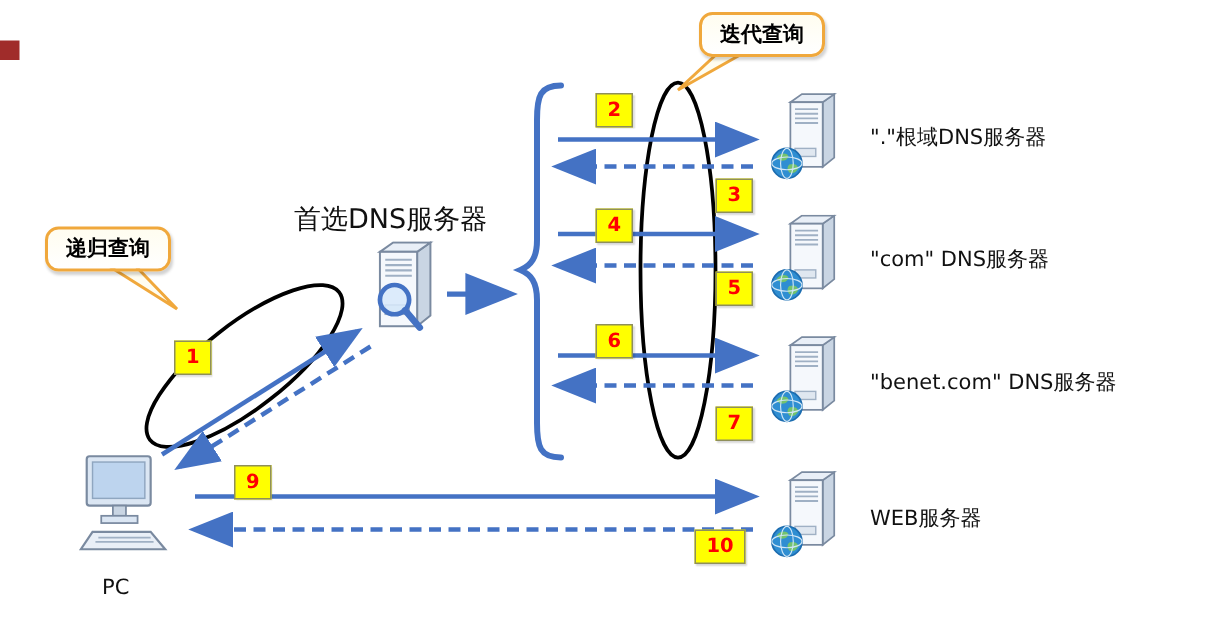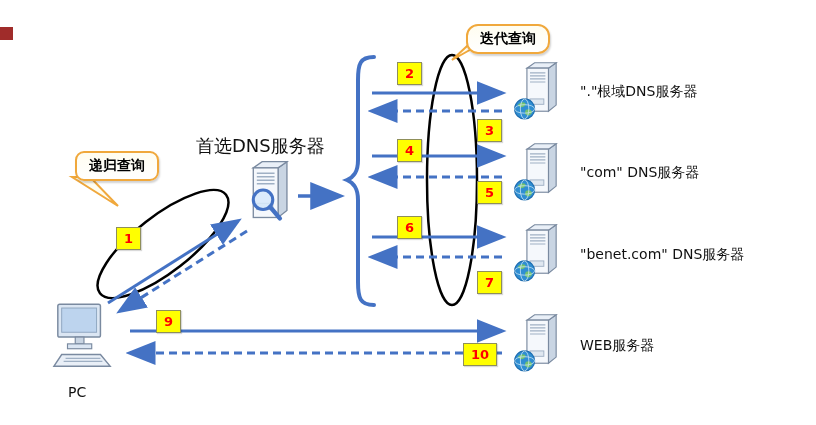--- a/index.html
+++ b/index.html
@@ -107,37 +107,37 @@
     <line x1="502" y1="353" x2="130" y2="353" stroke="#4472c4" stroke-width="3" stroke-dasharray="8 5" marker-end="url(#arrow)"></line>
 
     <use href="#icon-pc" x="52" y="300" width="62" height="80"></use>
     <use href="#icon-server-mag" x="240" y="158" width="62" height="80"></use>
     <use href="#icon-server-globe" x="512" y="62" width="56" height="60"></use>
     <use href="#icon-server-globe" x="512" y="143" width="56" height="60"></use>
     <use href="#icon-server-globe" x="512" y="224" width="56" height="60"></use>
     <use href="#icon-server-globe" x="512" y="314" width="56" height="60"></use>
   </svg>
 
-  <div class="callout" style="left:30px;top:151px;margin-left:45px;">
+  <div class="callout" style="left:30px;top:151px;">
     <span>递归查询</span>
   </div>
-  <div class="callout" style="left:466px;top:24px;border-radius:12px;">
+  <div class="callout" style="left:466px;top:8px;">
     <span>迭代查询</span>
   </div>
 
   <div class="node-label" style="left:196px;top:134px;font-size:18px;">首选DNS服务器</div>
   <div class="node-label" style="left:580px;top:83px;">"."根域DNS服务器</div>
   <div class="node-label" style="left:580px;top:164px;">"com" DNS服务器</div>
   <div class="node-label" style="left:580px;top:246px;">"benet.com" DNS服务器</div>
   <div class="node-label" style="left:580px;top:337px;">WEB服务器</div>
   <div class="node-label" style="left:68px;top:384px;text-align:center;">PC</div>
 
   <div class="badge" style="left:116px;top:227px;">1</div>
   <div class="badge" style="left:397px;top:62px;">2</div>
   <div class="badge" style="left:477px;top:119px;">3</div>
   <div class="badge" style="left:397px;top:139px;">4</div>
   <div class="badge" style="left:477px;top:181px;">5</div>
   <div class="badge" style="left:397px;top:216px;">6</div>
   <div class="badge" style="left:477px;top:271px;">7</div>
   <div class="badge" style="left:156px;top:310px;">9</div>
-  <div class="badge" style="left:463px;top:343px;">10</div>
+  <div class="badge" style="left:463px;top:353px;">10</div>
 
 </div>
 
 </body></html>

